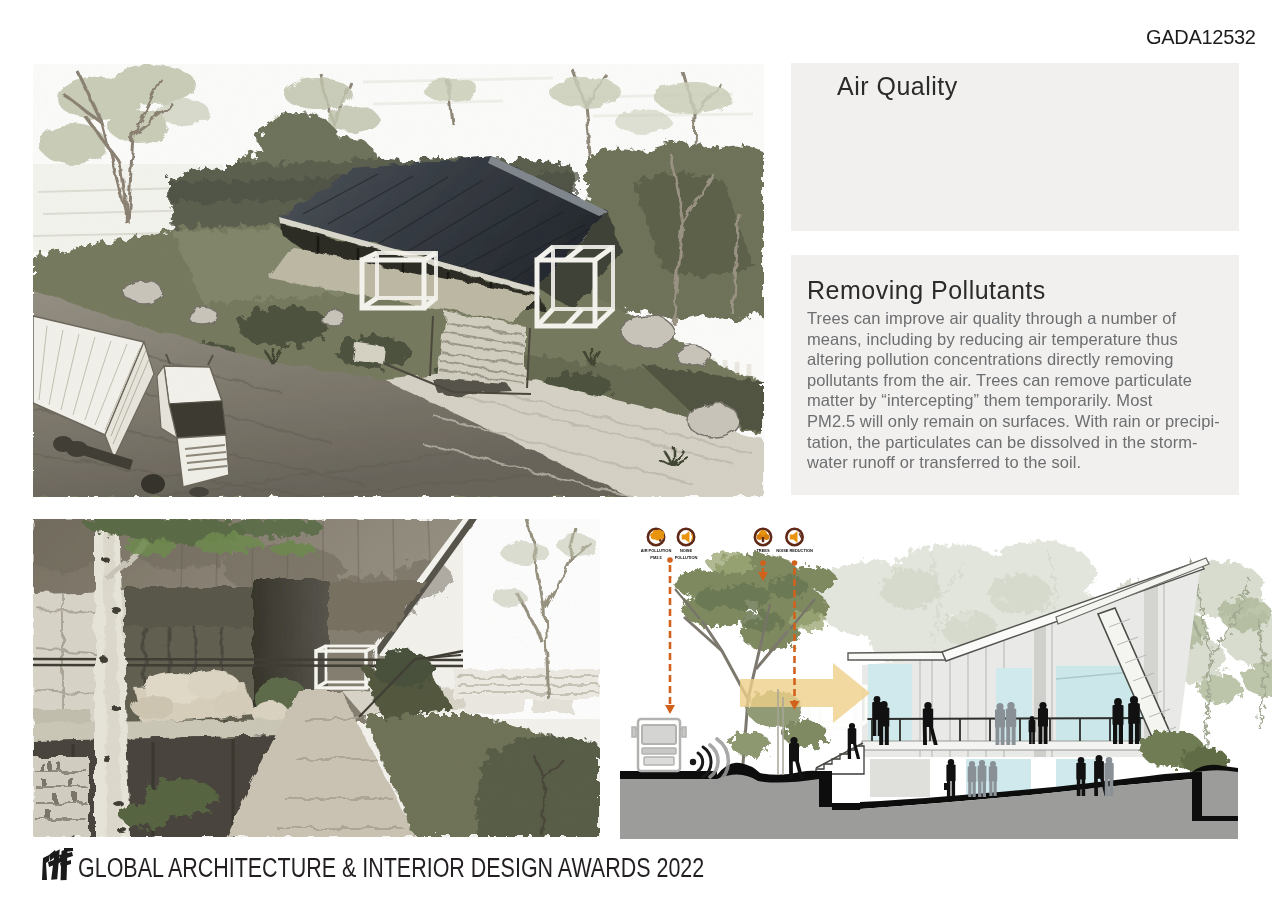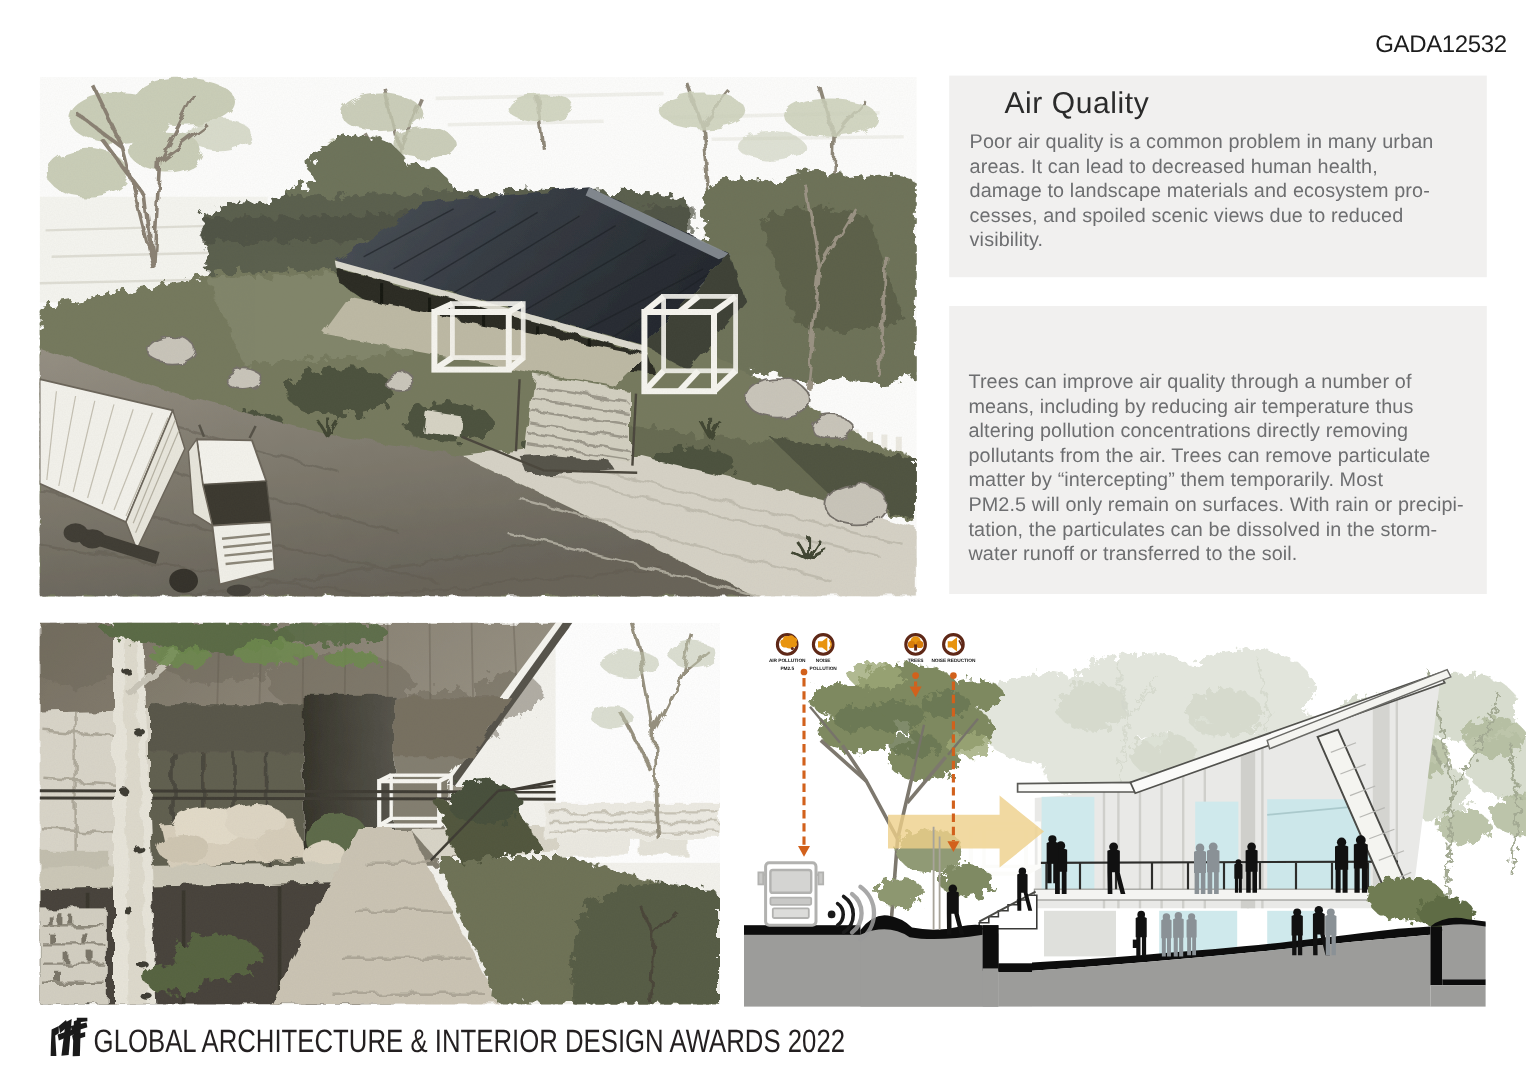--- a/index.html
+++ b/index.html
@@ -9,25 +9,25 @@
 </style>
 </head>
 <body>
 
 <div class="abs" style="left:1146px;top:26px;width:100px;font-size:20px;color:#1c1c1c;letter-spacing:-0.3px;">GADA12532</div>
 
 <div class="abs" style="left:791px;top:63px;width:448px;height:168px;background:#f1f0ef;">
 
   <div class="abs" style="left:18px;top:9px;font-size:25px;color:#2b2b2b;letter-spacing:0.5px;margin-left:28px;">Air Quality</div>
 
-  <div class="abs" style="left:17px;top:45px;width:430px;font-size:16.5px;line-height:20.6px;color:#6d6e70;letter-spacing:0.1px;white-space:nowrap;">Poor air quality is a common problem in many urban<br>areas. It can lead to decreased human health,<br>damage to landscape materials and ecosystem pro-<br>cesses, and spoiled scenic views due to reduced<br>visibility.</div>
 </div>
 
 <div class="abs" style="left:791px;top:255px;width:448px;height:240px;background:#f1f0ef;">
 
+  <div class="abs" style="left:16px;top:21px;font-size:25px;color:#2b2b2b;letter-spacing:0.5px;">Removing Pollutants</div>
 
   <div class="abs" style="left:16px;top:53px;width:440px;font-size:16.5px;line-height:20.6px;color:#6d6e70;letter-spacing:0.1px;white-space:nowrap;">Trees can improve air quality through a number of<br>means, including by reducing air temperature thus<br>altering pollution concentrations directly removing<br>pollutants from the air. Trees can remove particulate<br>matter by “intercepting” them temporarily. Most<br>PM2.5 will only remain on surfaces. With rain or precipi-<br>tation, the particulates can be dissolved in the storm-<br>water runoff or transferred to the soil.</div>
 </div>
 
 <svg class="abs" style="left:33px;top:64px;" width="731" height="433" viewBox="0 0 731 433">
 <defs>
 <filter id="rough" x="-10%" y="-10%" width="120%" height="120%">
   <feTurbulence type="fractalNoise" baseFrequency="0.06" numOctaves="3" seed="7" result="n"></feTurbulence>
   <feDisplacementMap in="SourceGraphic" in2="n" scale="9"></feDisplacementMap>
 </filter>

